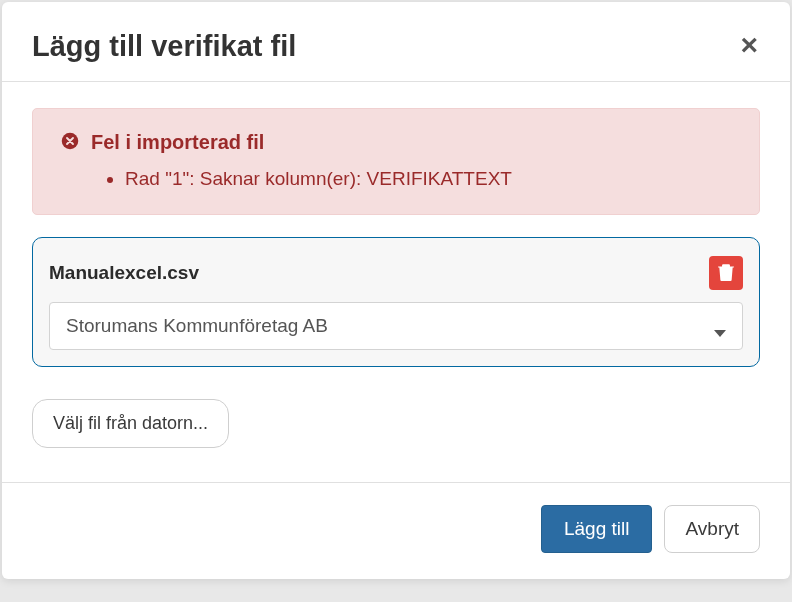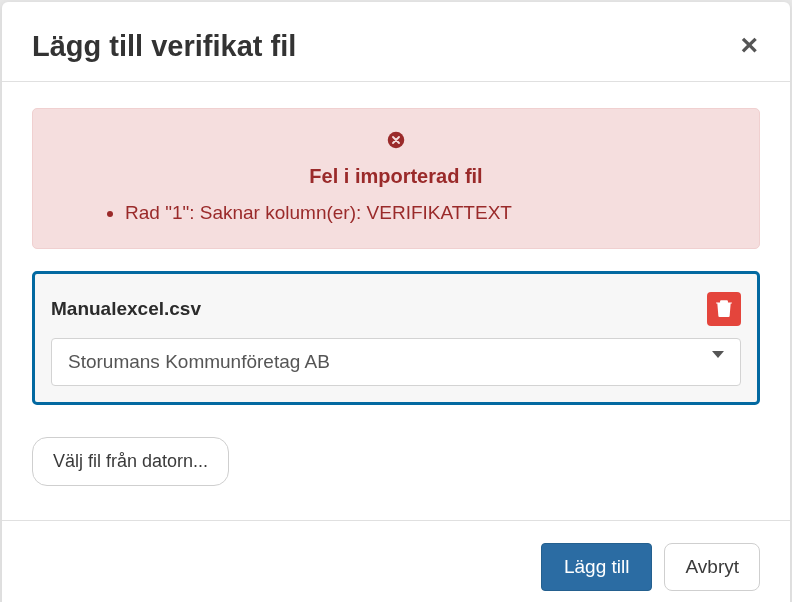--- a/index.html
+++ b/index.html
@@ -46,21 +46,20 @@
       background: #f5dede;
       border: 1px solid #f0d0d0;
       border-radius: 5px;
       padding: 22px 28px 24px 28px;
       color: #a63232;
     }
     .alert-title-row {
       display: flex;
       align-items: center;
       gap: 12px;
-      flex-direction: column;
     }
     .alert-icon {
       width: 18px;
       height: 18px;
       flex-shrink: 0;
     }
     .alert-title {
       font-size: 20px;
       font-weight: 700;
       color: #9a2a2a;
@@ -70,22 +69,22 @@
       margin: 14px 0 0 64px;
     }
     .alert-list li {
       font-size: 19px;
       color: #9a2a2a;
       font-weight: 400;
     }
     .file-block {
       margin-top: 22px;
       background: #f7f7f7;
-      border: 3px solid #0369a1;
-      border-radius: 5px;
+      border: 1px solid #0369a1;
+      border-radius: 10px;
       padding: 18px 16px 16px 16px;
     }
     .file-row {
       display: flex;
       justify-content: space-between;
       align-items: center;
       margin-bottom: 12px;
     }
     .file-name {
       font-size: 19px;
@@ -104,21 +103,21 @@
       cursor: pointer;
     }
     .delete-btn svg { width: 16px; height: 18px; fill: #fff; }
     .dropdown {
       background: #fff;
       border: 1px solid #d3d3d3;
       border-radius: 4px;
       padding: 12px 16px;
       display: flex;
       justify-content: space-between;
-      align-items: flex-start;
+      align-items: flex-end;
       cursor: pointer;
     }
     .dropdown-label {
       font-size: 19px;
       color: #555;
     }
     .dropdown-caret {
       width: 0;
       height: 0;
       border-left: 6px solid transparent;

